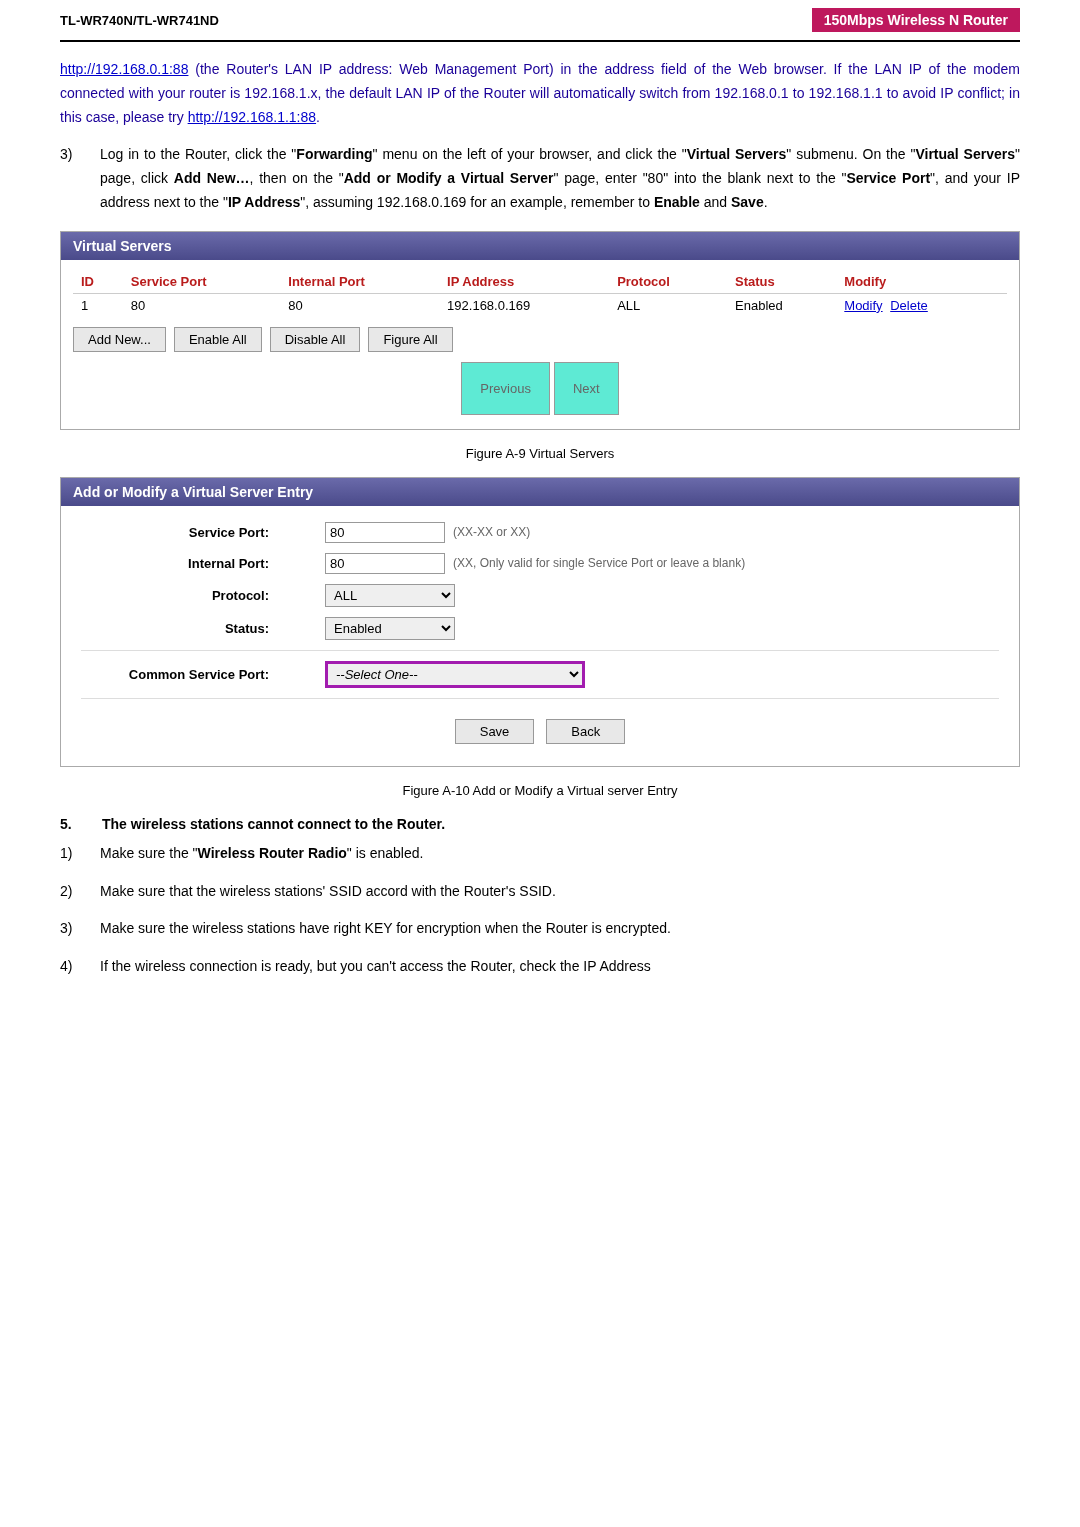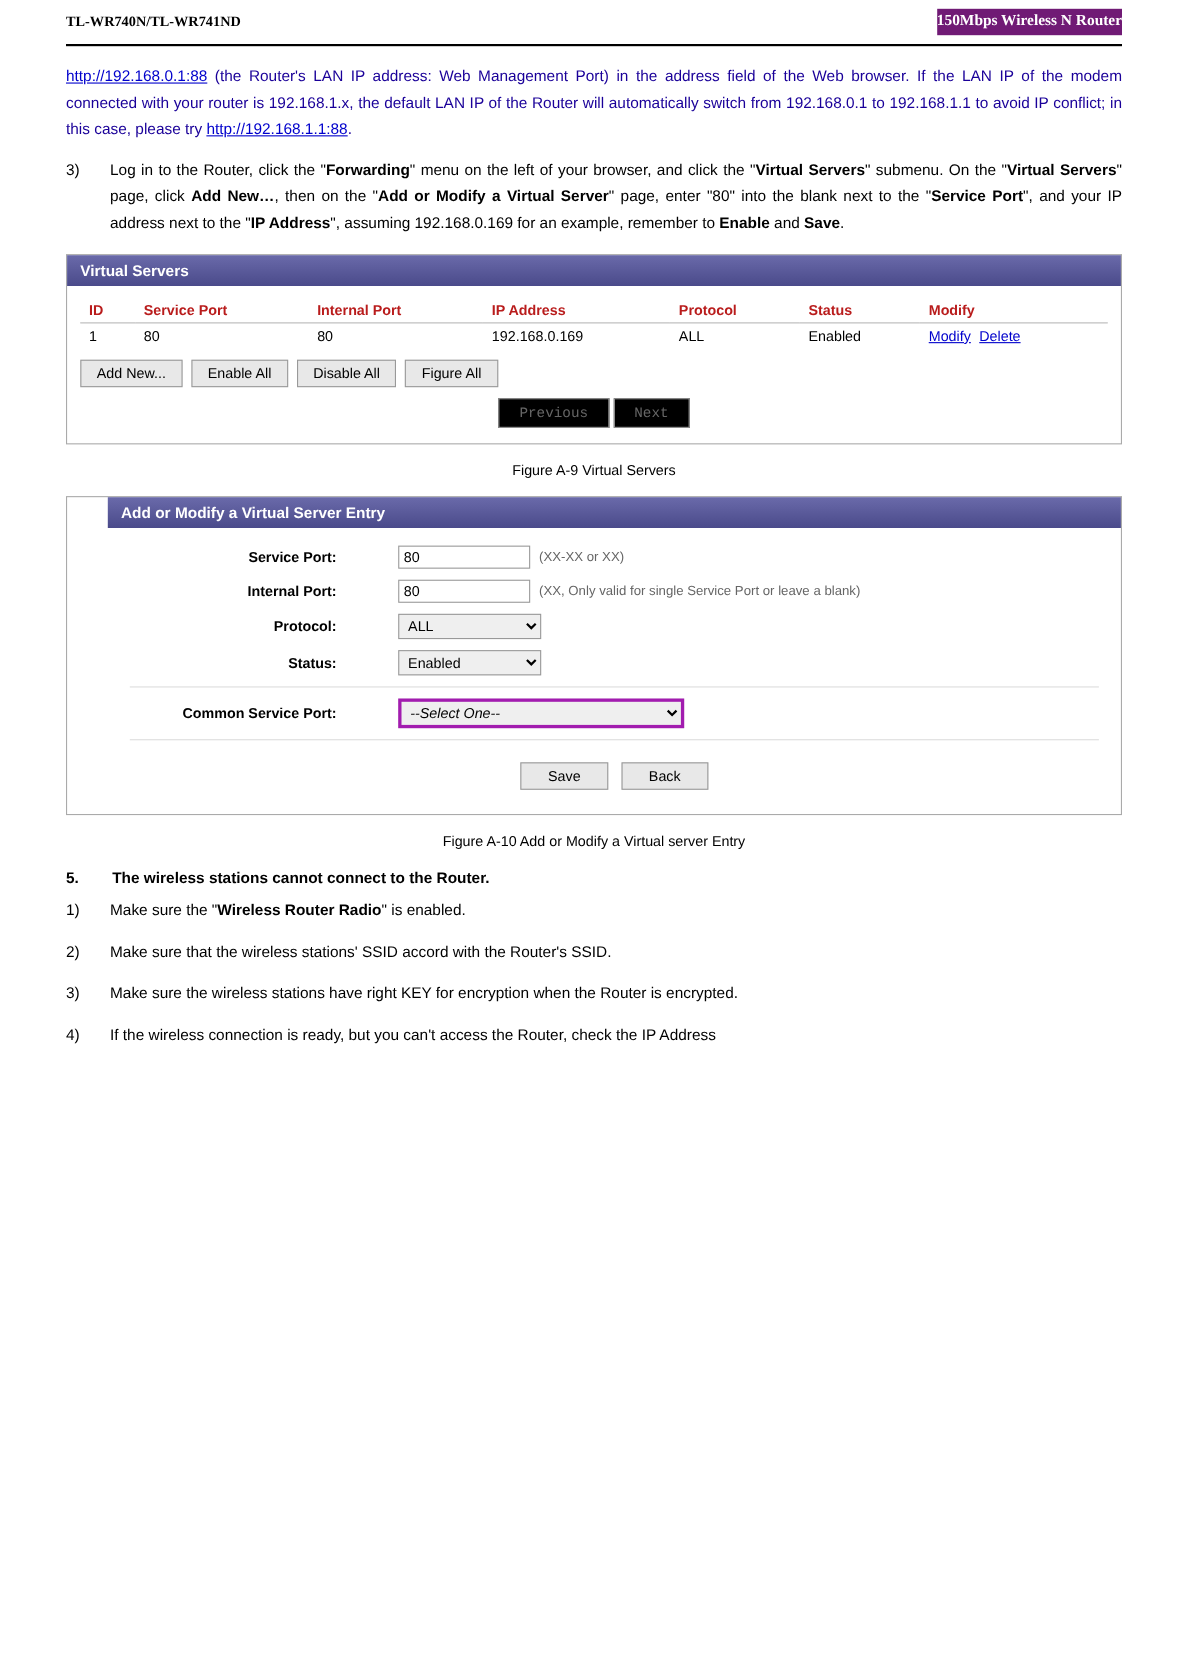--- a/index.html
+++ b/index.html
@@ -19,21 +19,20 @@
     }
 
     
     .page-header {
       border-bottom: 2px solid #000;
       display: flex;
       justify-content: space-between;
       align-items: center;
       padding: 8px 0;
       margin-bottom: 16px;
-      font-family: Liberation Serif, serif;
     }
 
     
     .body-text {
       line-height: 1.7;
       text-align: justify;
       color: #1a0099;
       margin-bottom: 14px;
     }
     .body-text a {
@@ -113,43 +112,41 @@
       color: #000;
     }
 
     .table-nav {
       display: flex;
       justify-content: center;
       gap: 4px;
       margin: 8px 0 4px 0;
     }
     .nav-btn {
-      padding: 5px 18px;
-      font-size: 13px;
-      border: 1px solid #999;
-      background: #000000;
+      padding: 18px 18px;
+      font-size: 13px;
+      border: 1px solid #999;
+      background: #5eead4;
       cursor: pointer;
       color: #666;
-      font-family: Liberation Mono, monospace;
     }
 
     
     .figure-caption {
       text-align: center;
       font-size: 13px;
       color: #000;
       margin: 8px 0 14px 0;
     }
 
     
     .form-container {
       border: 1px solid #aaa;
       margin: 16px 0;
       width: 100%;
-      padding-left: 37px;
     }
     .form-header-bar {
       background: linear-gradient(to bottom, #6a6aaa, #4a4a8a);
       color: #fff;
       font-weight: bold;
       font-size: 14px;
       padding: 6px 12px;
     }
     .form-inner {
       padding: 16px 20px;
@@ -247,21 +244,21 @@
       padding-top: 6px;
     }
   </style>
 </head>
 <body>
 
 <div class="page-wrapper">
 
   <div class="page-header">
     <span style="font-size:13px;font-weight:bold;">TL-WR740N/TL-WR741ND</span>
-    <span style="font-size:14px;font-weight:bold;background:#701a75;color:#fff;padding:4px 0;">150Mbps Wireless N Router</span>
+    <span style="font-size:14px;font-weight:bold;background:#be185d;color:#fff;padding:4px 12px;">150Mbps Wireless N Router</span>
   </div>
 
   <div class="body-text">
     <a href="#">http://192.168.0.1:88</a><span> (the Router's LAN IP address: Web Management Port) in the address field of the Web browser. If the LAN IP of the modem connected with your router is 192.168.1.x, the default LAN IP of the Router will automatically switch from 192.168.0.1 to 192.168.1.1 to avoid IP conflict; in this case, please try </span><a href="#">http://192.168.1.1:88</a><span>.</span>
   </div>
 
   <div class="numbered-item">
     <div class="num">3)</div>
     <div class="content">
       Log in to the Router, click the "<b>Forwarding</b>" menu on the left of your browser, and click the "<b>Virtual Servers</b>" submenu. On the "<b>Virtual Servers</b>" page, click <b>Add New…</b>, then on the "<b>Add or Modify a Virtual Server</b>" page, enter "80" into the blank next to the "<b>Service Port</b>", and your IP address next to the "<b>IP Address</b>", assuming 192.168.0.169 for an example, remember to <b>Enable</b> and <b>Save</b>.

